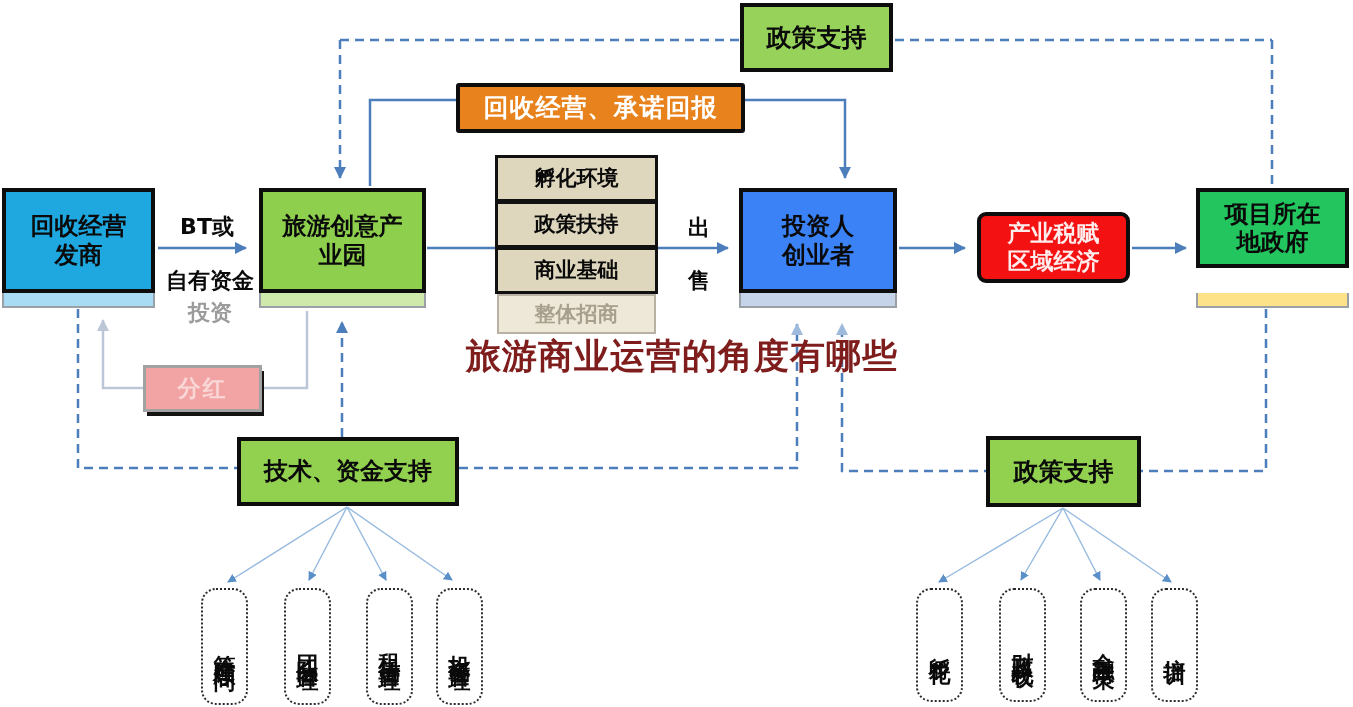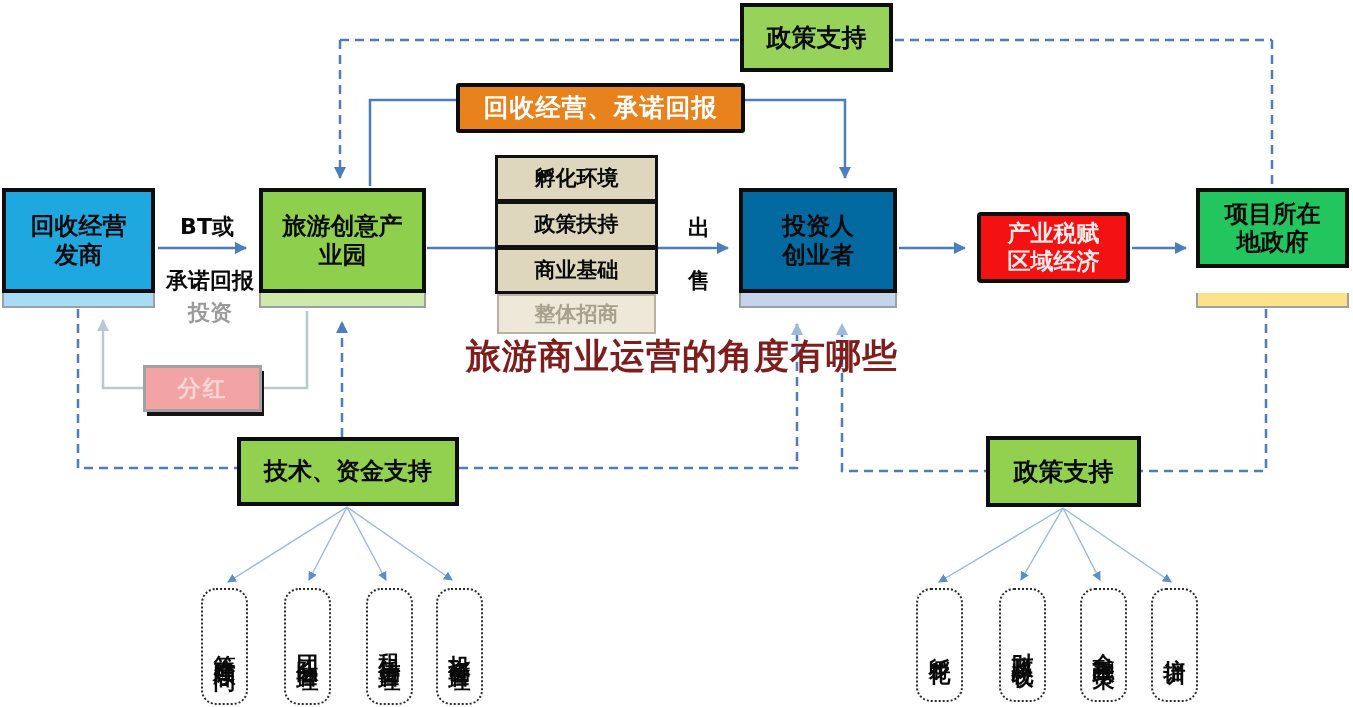--- a/index.html
+++ b/index.html
@@ -14,26 +14,26 @@
     text-align:center;font-weight:bold;color:#0a0a0a;
     white-space:pre-line;line-height:1.18;
   }
   .shine-main{border:4px solid #0d0d0d;}
   .shine-strip{position:absolute;box-sizing:border-box;z-index:2;border:2px solid #9aa0a6;border-top:none;}
   
   #dev-main{left:2px;top:188px;width:153px;height:105px;background:#1fa8e0;font-size:24px;}
   #dev-strip{left:2px;top:293px;width:153px;height:15px;background:#a8dcf4;}
   #park-main{left:259px;top:188px;width:167px;height:105px;background:#8ed04e;font-size:24px;}
   #park-strip{left:259px;top:293px;width:167px;height:15px;background:#cfe9ab;}
-  #inv-main{left:739px;top:188px;width:158px;height:105px;background:#0369a1;font-size:24px;}
+  #inv-main{left:739px;top:188px;width:158px;height:105px;background:#3b82f6;font-size:24px;}
   #inv-strip{left:739px;top:293px;width:158px;height:15px;background:#c6d4ea;}
   #gov-main{left:1196px;top:188px;width:153px;height:80px;background:#22c55e;font-size:24px;}
   #gov-strip{left:1196px;top:293px;width:153px;height:15px;background:#fee289;}
   #tax-box{left:977px;top:212px;width:153px;height:71px;background:#f31111;border:4px solid #0d0d0d;
-    border-radius:4px;color:#ffecec;font-size:23px;}
+    border-radius:9px;color:#ffecec;font-size:23px;}
   #recycle-box{left:456px;top:83px;width:289px;height:50px;background:#e8821c;border:4px solid #0d0d0d;
     border-radius:3px;color:#ffffff;font-size:25px;letter-spacing:1px;}
   #policy-top-box{left:740px;top:3px;width:153px;height:69px;background:#97d35a;border:4px solid #0d0d0d;font-size:25px;}
   
   .stack-row{left:495px;width:163px;height:47px;background:#ded6bd;border:3px solid #111;font-size:21px;}
   #stack-0{top:155px;}
   #stack-1{top:201px;}
   #stack-2{top:247px;}
   #stack-faded{left:497px;top:294px;width:159px;height:40px;background:#eee8d8;
     border:2px solid #b9b2a4;color:#a89f8d;font-size:21px;}
@@ -157,20 +157,20 @@
   <div class="pill" id="pill-l1">团队管理</div>
   <div class="pill" id="pill-l2">租赁管理</div>
   <div class="pill" id="pill-l3">投资管理</div>
 
   <div class="pill" id="pill-r0">孵化</div>
   <div class="pill" id="pill-r1">财政税收</div>
   <div class="pill" id="pill-r2">金融政策</div>
   <div class="pill" id="pill-r3">培训</div>
 
   <div class="edge-label" id="lbl-bt">BT或</div>
-  <div class="edge-label" id="lbl-own">承诺回报</div>
+  <div class="edge-label" id="lbl-own">自有资金</div>
   <div class="edge-label" id="lbl-invest">投资</div>
   <div class="edge-label" id="lbl-sell1">出</div>
   <div class="edge-label" id="lbl-sell2">售</div>
 
   <div id="diagram-title">旅游商业运营的角度有哪些</div>
 
 </div>
 
 </body></html>

